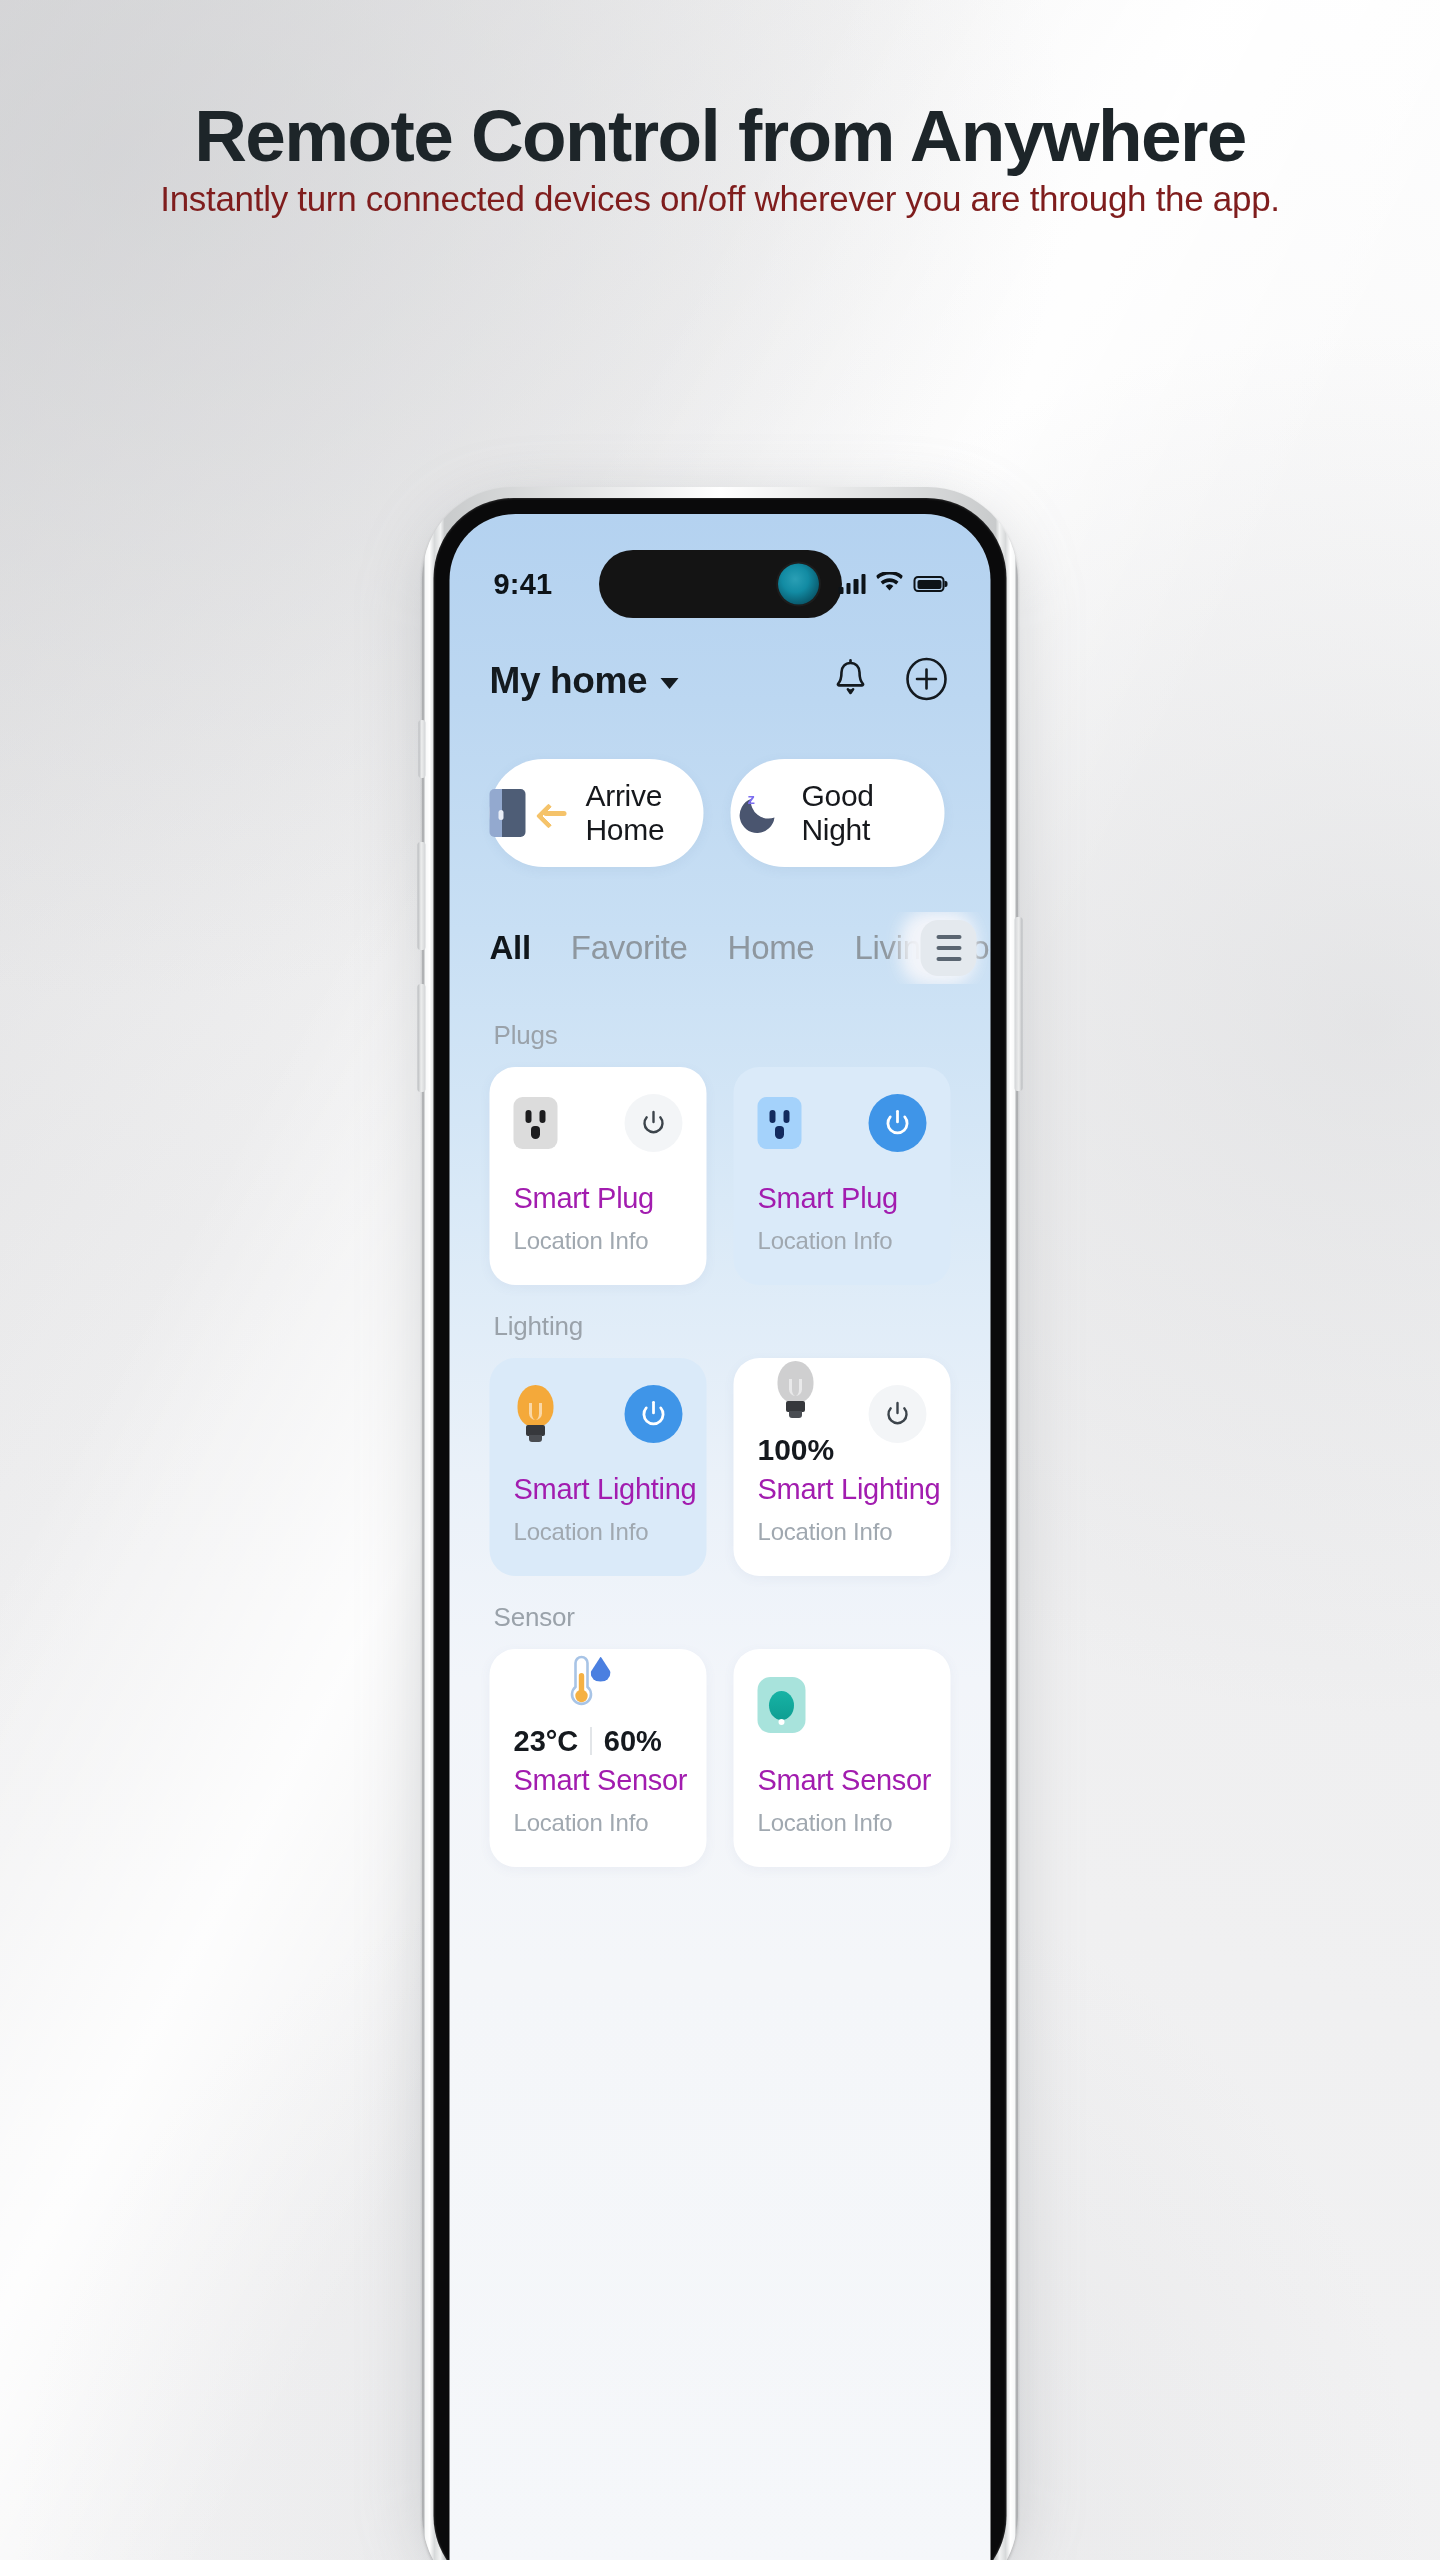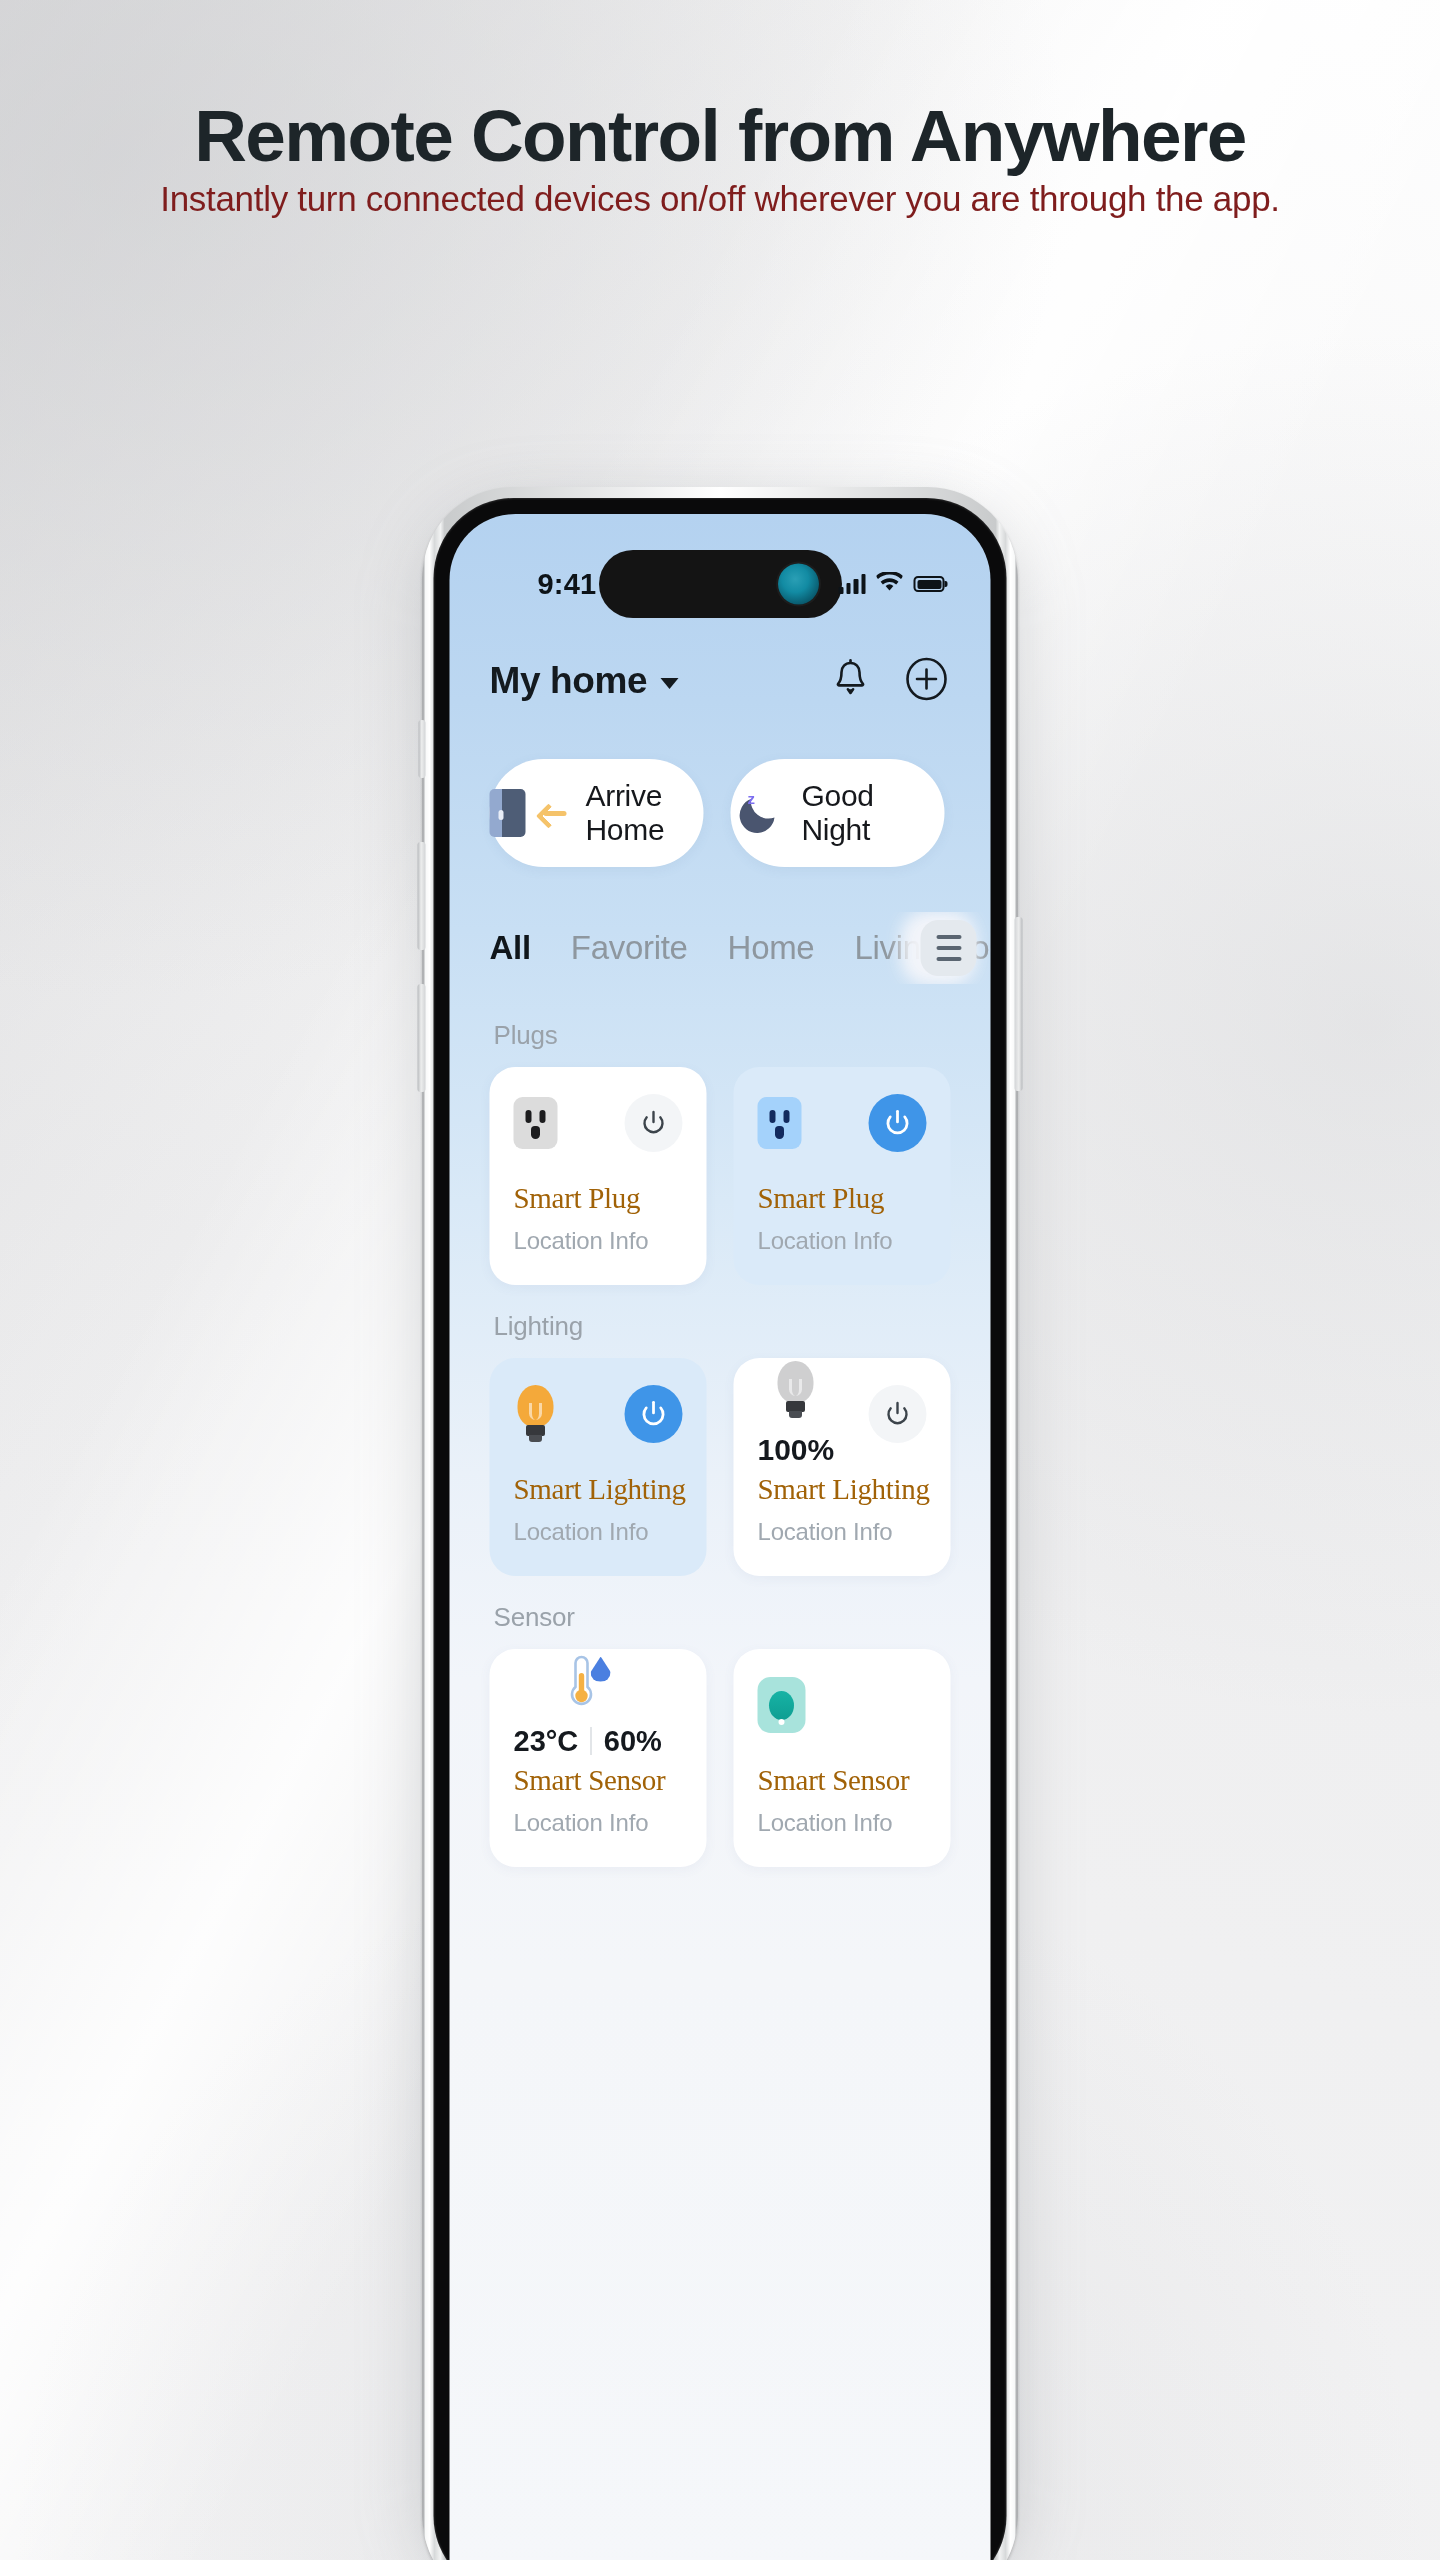--- a/index.html
+++ b/index.html
@@ -97,21 +97,21 @@
     background:radial-gradient(circle at 42% 38%, #2a9fb5 0%, #128ba3 38%, #0a5f73 70%, #06333f 100%);
     box-shadow:0 0 0 2px #1d1d1d;
   }
 
   
   .statusbar{
     position:absolute; left:0; right:0; top:42px; height:56px; z-index:10;
     display:flex; align-items:center; justify-content:space-between;
     padding:0 46px 0 44px; color:#0d1318;
   }
-  .st-time{ font-size:29px; font-weight:600; letter-spacing:.2px;margin-left:44px; }
+  .st-time{ font-size:29px; font-weight:600; letter-spacing:.2px; }
   .st-icons{ display:flex; align-items:center; gap:11px; }
   .sig{ display:flex; align-items:flex-end; gap:3px; height:20px; }
   .sig i{ width:4.5px; background:#0d1318; border-radius:1px; display:block; }
   .sig i:nth-child(1){ height:7px; }
   .sig i:nth-child(2){ height:11px; }
   .sig i:nth-child(3){ height:15px; }
   .sig i:nth-child(4){ height:20px; }
   .batt{
     width:31px; height:16px; border:2px solid #0d1318; border-radius:4.5px;
     position:relative; padding:1.5px;
@@ -180,21 +180,21 @@
   .grp-title{ font-size:26px; color:#9aa2aa; margin:26px 0 16px 4px; letter-spacing:-.2px; }
   .grid{ display:flex; gap:27px; }
   .card{
     flex:1; height:218px; border-radius:26px; padding:25px 24px 0;
     position:relative; background:#fff;
     box-shadow:0 3px 12px rgba(80,110,150,.06);
   }
   .card.on{ background:#daeaf9; box-shadow:none; }
   .card-top{ display:flex; align-items:center; justify-content:space-between; height:62px; }
   .card-left{ display:flex; align-items:center; gap:14px;flex-direction:column; }
-  .card-name{ position:absolute; left:24px; bottom:70px; font-size:29px; color:#a16207; letter-spacing:-.3px;font-family:Liberation Serif, serif; }
+  .card-name{ position:absolute; left:24px; bottom:70px; font-size:29px; color:#a21caf; letter-spacing:-.3px; }
   .card-sub { position:absolute; left:24px; bottom:30px; font-size:24px; color:#a0a8b0; letter-spacing:-.2px; }
 
   .pwr{
     width:58px; height:58px; border-radius:50%; flex:none;
     display:flex; align-items:center; justify-content:center;
   }
   .pwr.off{ background:#f3f5f7; }
   .pwr.on { background:#3f95e8; }
 
   .ic-outlet{ width:44px; height:52px; border-radius:9px; background:#dcdcdc; position:relative; flex:none; }

